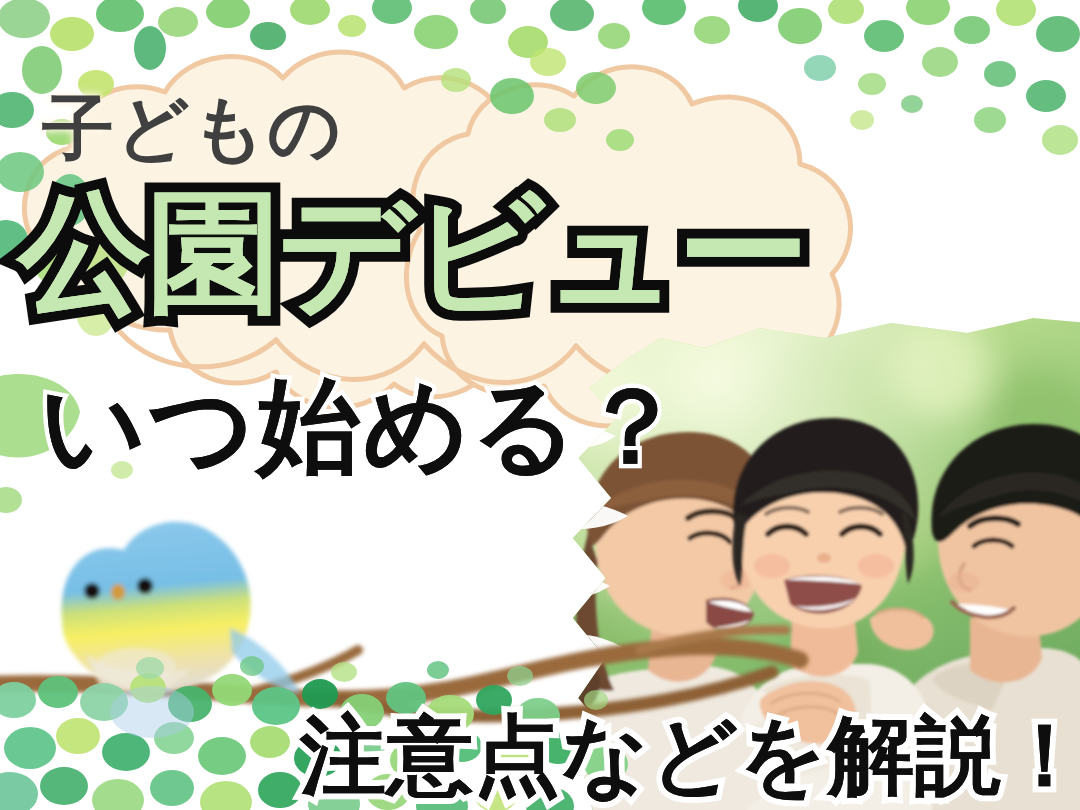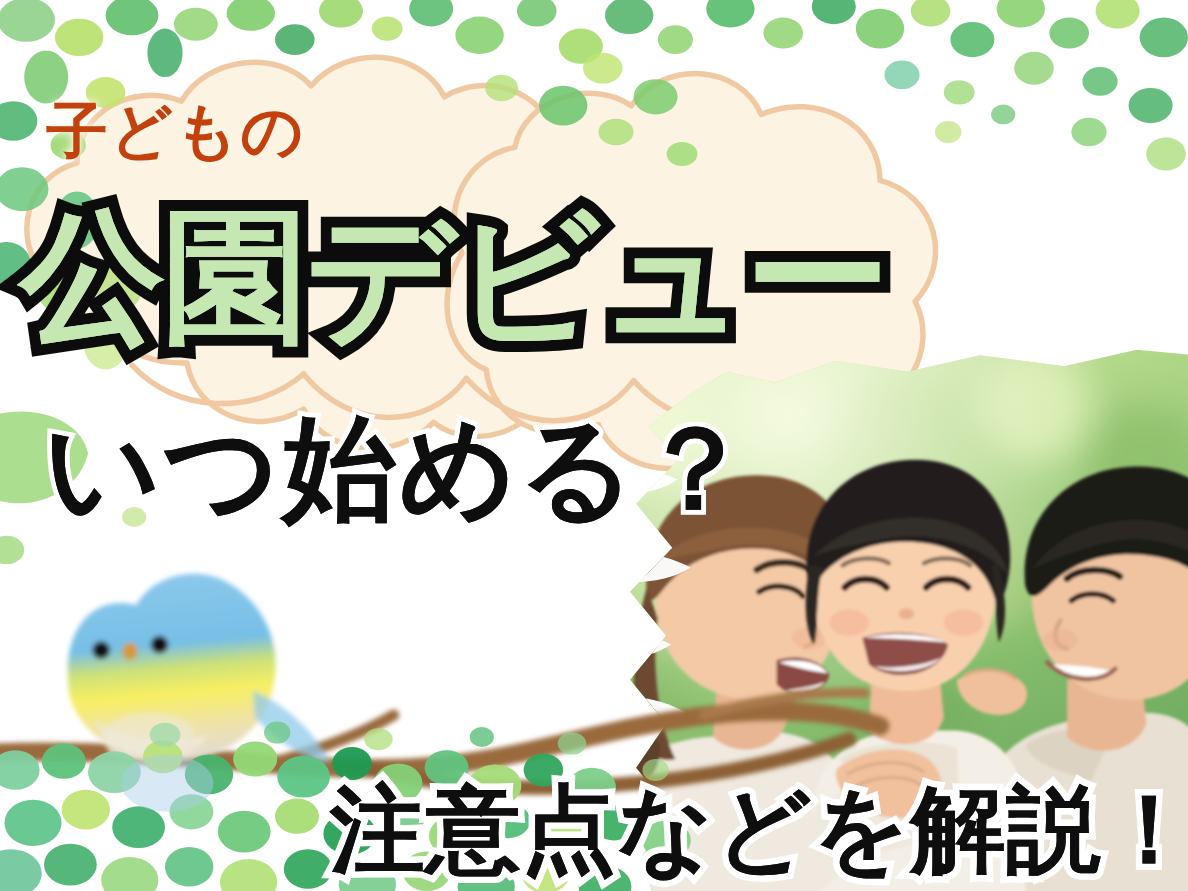--- a/index.html
+++ b/index.html
@@ -31,22 +31,22 @@
       100% 100%, 10% 100%, 8% 92%, 13% 84%, 7% 76%, 12% 68%, 6% 60%,
       12% 52%, 6% 44%, 13% 36%, 7% 28%, 14% 20%, 9% 14%);
   }
   #photo-wrap svg{display:block;width:548px;height:500px;}
 
   
   .jp{font-family:"DejaVu Sans","Liberation Sans",sans-serif;}
 
   #line-kodomo{
     position:absolute;left:42px;top:92px;
-    font-size:56px;font-weight:700;letter-spacing:2px;
-    color:#c2410c;line-height:1;white-space:nowrap;
+    font-size:72px;font-weight:700;letter-spacing:2px;
+    color:#404040;line-height:1;white-space:nowrap;
     text-shadow:0 0 6px #fff6e6,0 0 10px #fff6e6;
   }
 
   #line-main{
     position:absolute;left:18px;top:186px;
     font-size:132px;font-weight:700;letter-spacing:-2px;
     line-height:1;white-space:nowrap;
     color:#c5e8b2;
     -webkit-text-stroke:20px #0c0c0c;
     paint-order:stroke fill;

